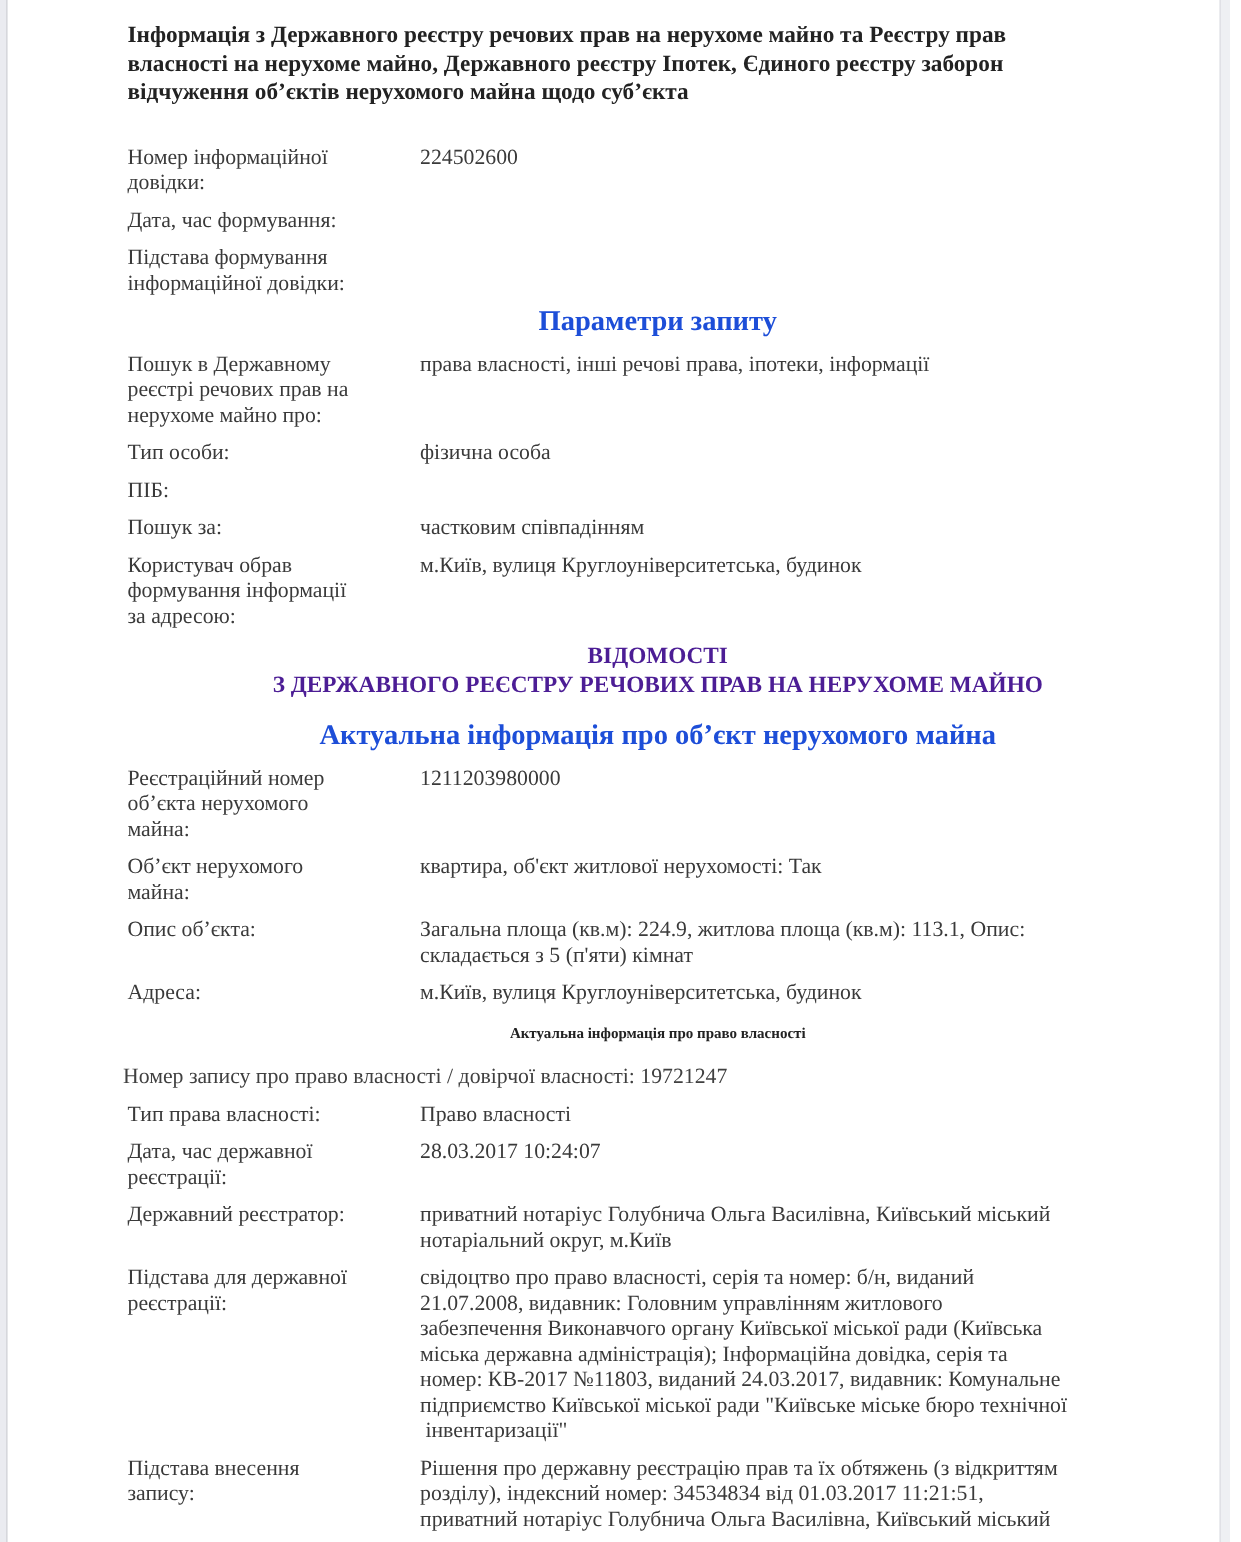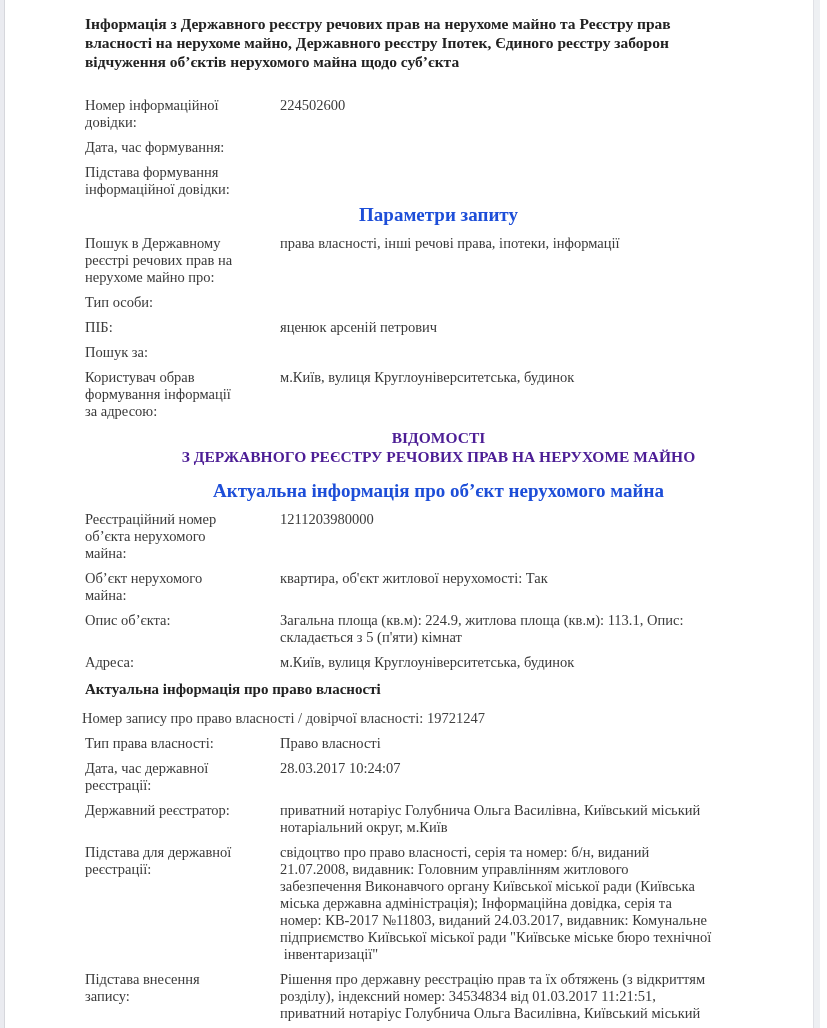--- a/index.html
+++ b/index.html
@@ -35,22 +35,22 @@
     font-weight:bold; text-align:center; color:#1d4ed8;
     font-size:19px; line-height:17px;
     margin:4px 0 12px 0;
   }
   .big-heading {
     font-weight:bold; text-align:center; white-space:pre-line; color:#4c1d95;
     font-size:15.5px; line-height:19px;
     margin:6px 0 16px 0;
   }
   .sub-heading {
-    font-weight:bold; text-align:left; color:#222;
-    font-size:15px; line-height:17px;
+    font-weight:bold; text-align:center; color:#222;
+    font-size:10px; line-height:17px;
     margin:10px 0 8px 0;
   }
   .record-line {
     font-weight:normal; color:#404040;
     font-size:14.5px; line-height:17px;
     margin:12px 0 8px -3px;
   }
 </style>
 </head>
 <body>
@@ -82,27 +82,28 @@
   <div class="section-heading">Параметри запиту</div>
 
   <div class="row">
     <div class="label">Пошук в Державному
 реєстрі речових прав на
 нерухоме майно про:</div>
     <div class="value">права власності, інші речові права, іпотеки, інформації</div>
   </div>
   <div class="row">
     <div class="label">Тип особи:</div>
+    <div class="value">фізична особа</div>
   </div>
   <div class="row">
     <div class="label">ПІБ:</div>
-    <div class="value">яценюк арсеній петрович</div>
   </div>
   <div class="row">
     <div class="label">Пошук за:</div>
+    <div class="value">частковим співпадінням</div>
   </div>
   <div class="row">
     <div class="label">Користувач обрав
 формування інформації
 за адресою:</div>
     <div class="value">м.Київ, вулиця Круглоуніверситетська, будинок</div>
   </div>
 
   <div class="big-heading">ВІДОМОСТІ
 З ДЕРЖАВНОГО РЕЄСТРУ РЕЧОВИХ ПРАВ НА НЕРУХОМЕ МАЙНО</div>

